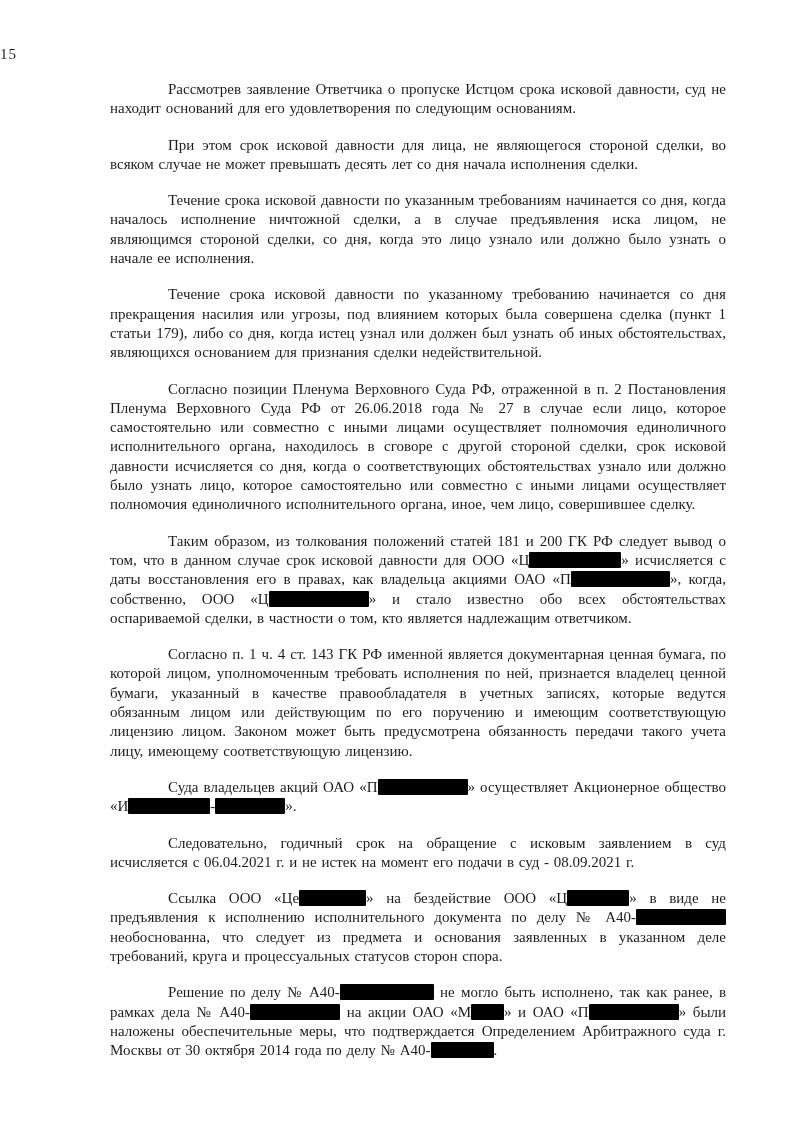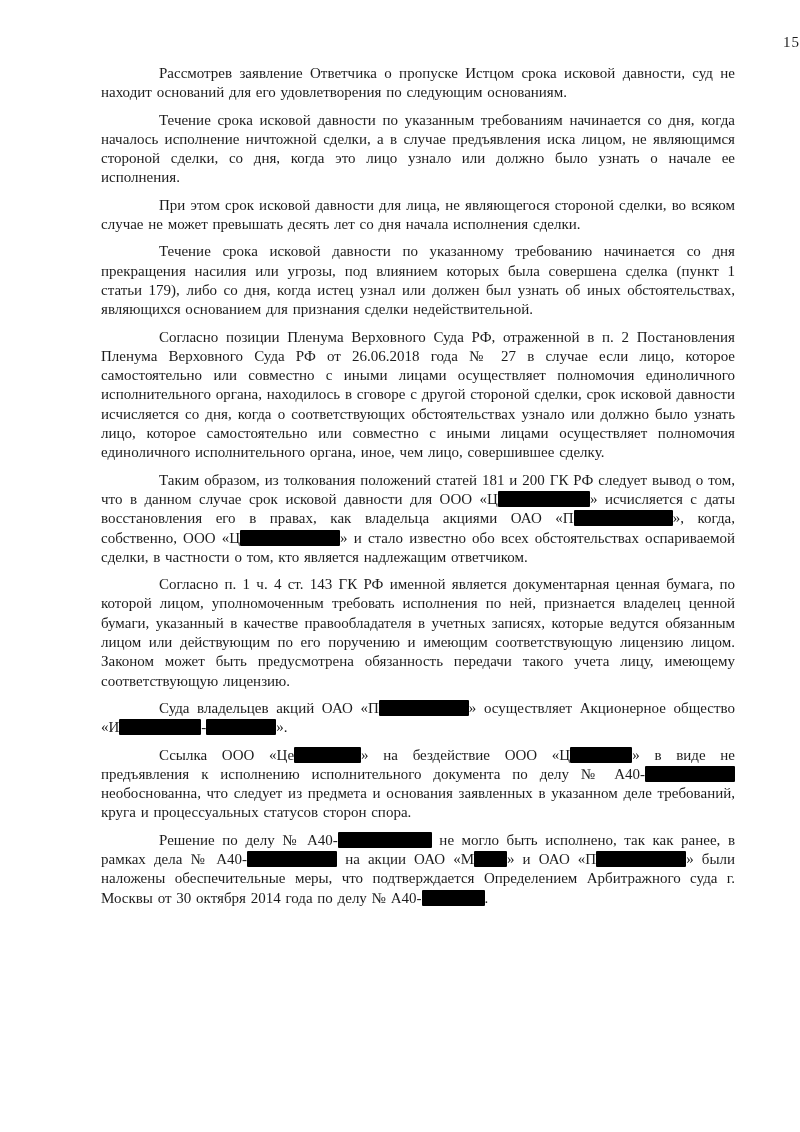--- a/index.html
+++ b/index.html
@@ -11,54 +11,55 @@
     position: relative;
     width: 800px;
     height: 1132px;
     background: #ffffff;
     font-family: "Liberation Serif", serif;
     color: #1c1c1c;
     overflow: hidden;
     box-sizing: border-box;
   }
   .page-number {
-    padding-top: 34px;
-    text-align: right;
+    padding-top: 46px;
+    text-align: left;
     font-size: 15px;
     letter-spacing: 1px;
   }
   .doc-body {
     margin: 13px 57px 0 93px;
     font-size: 15px;
     line-height: 19.3px;
     text-align: justify;
   }
   .para {
-    margin: 8px;
+    margin: 17px;
     text-indent: 58px;
     word-spacing: 1px;
   }
   .redaction {
     display: inline-block;
     background: #000000;
     height: 16px;
     vertical-align: -3px;
     border-radius: 1px;
   }
 </style>
 </head>
 <body>
 
 <div class="page">
   <div class="page-number">15</div>
   <div class="doc-body" id="doc-body">
       <p class="para"><span>Рассмотрев заявление Ответчика о пропуске Истцом срока исковой давности, суд не находит оснований для его удовлетворения по следующим основаниям.</span></p>
+      <p class="para"><span>При этом срок исковой давности для лица, не являющегося стороной сделки, во всяком случае не может превышать десять лет со дня начала исполнения сделки.</span></p>
       <p class="para"><span>Течение срока исковой давности по указанным требованиям начинается со дня, когда началось исполнение ничтожной сделки, а в случае предъявления иска лицом, не являющимся стороной сделки, со дня, когда это лицо узнало или должно было узнать о начале ее исполнения.</span></p>
-      <p class="para"><span>При этом срок исковой давности для лица, не являющегося стороной сделки, во всяком случае не может превышать десять лет со дня начала исполнения сделки.</span></p>
       <p class="para"><span>Течение срока исковой давности по указанному требованию начинается со дня прекращения насилия или угрозы, под влиянием которых была совершена сделка (пункт 1 статьи 179), либо со дня, когда истец узнал или должен был узнать об иных обстоятельствах, являющихся основанием для признания сделки недействительной.</span></p>
       <p class="para"><span>Согласно позиции Пленума Верховного Суда РФ, отраженной в п. 2 Постановления Пленума Верховного Суда РФ от 26.06.2018 года № 27 в случае если лицо, которое самостоятельно или совместно с иными лицами осуществляет полномочия единоличного исполнительного органа, находилось в сговоре с другой стороной сделки, срок исковой давности исчисляется со дня, когда о соответствующих обстоятельствах узнало или должно было узнать лицо, которое самостоятельно или совместно с иными лицами осуществляет полномочия единоличного исполнительного органа, иное, чем лицо, совершившее сделку.</span></p>
       <p class="para"><span>Таким образом, из толкования положений статей 181 и 200 ГК РФ следует вывод о том, что в данном случае срок исковой давности для ООО «Ц</span><span class="redaction" style="width: 92px; background: rgb(0, 0, 0);"></span><span>» исчисляется с даты восстановления его в правах, как владельца акциями ОАО «П</span><span class="redaction" style="width: 99px; background: rgb(0, 0, 0);"></span><span>», когда, собственно, ООО «Ц</span><span class="redaction" style="width: 100px; background: rgb(0, 0, 0);"></span><span>» и стало известно обо всех обстоятельствах оспариваемой сделки, в частности о том, кто является надлежащим ответчиком.</span></p>
       <p class="para"><span>Согласно п. 1 ч. 4 ст. 143 ГК РФ именной является документарная ценная бумага, по которой лицом, уполномоченным требовать исполнения по ней, признается владелец ценной бумаги, указанный в качестве правообладателя в учетных записях, которые ведутся обязанным лицом или действующим по его поручению и имеющим соответствующую лицензию лицом. Законом может быть предусмотрена обязанность передачи такого учета лицу, имеющему соответствующую лицензию.</span></p>
       <p class="para"><span>Суда владельцев акций ОАО «П</span><span class="redaction" style="width: 90px; background: rgb(0, 0, 0);"></span><span>» осуществляет Акционерное общество «И</span><span class="redaction" style="width: 82px; background: rgb(0, 0, 0);"></span><span>-</span><span class="redaction" style="width: 70px; background: rgb(0, 0, 0);"></span><span>».</span></p>
+      <p class="para"><span>Следовательно, годичный срок на обращение с исковым заявлением в суд исчисляется с 06.04.2021 г. и не истек на момент его подачи в суд - 08.09.2021 г.</span></p>
       <p class="para"><span>Ссылка ООО «Це</span><span class="redaction" style="width: 67px; background: rgb(0, 0, 0);"></span><span>» на бездействие ООО «Ц</span><span class="redaction" style="width: 62px; background: rgb(0, 0, 0);"></span><span>» в виде не предъявления к исполнению исполнительного документа по делу № А40-</span><span class="redaction" style="width: 90px; background: rgb(0, 0, 0);"></span><span> необоснованна, что следует из предмета и основания заявленных в указанном деле требований, круга и процессуальных статусов сторон спора.</span></p>
       <p class="para"><span>Решение по делу № А40-</span><span class="redaction" style="width: 94px; background: rgb(0, 0, 0);"></span><span> не могло быть исполнено, так как ранее, в рамках дела № А40-</span><span class="redaction" style="width: 90px; background: rgb(0, 0, 0);"></span><span> на акции ОАО «М</span><span class="redaction" style="width: 33px; background: rgb(0, 0, 0);"></span><span>» и ОАО «П</span><span class="redaction" style="width: 90px; background: rgb(0, 0, 0);"></span><span>» были наложены обеспечительные меры, что подтверждается Определением Арбитражного суда г. Москвы от 30 октября 2014 года по делу № А40-</span><span class="redaction" style="width: 63px; background: rgb(0, 0, 0);"></span><span>.</span></p>
     </div>
 </div>
 
 </body></html>

